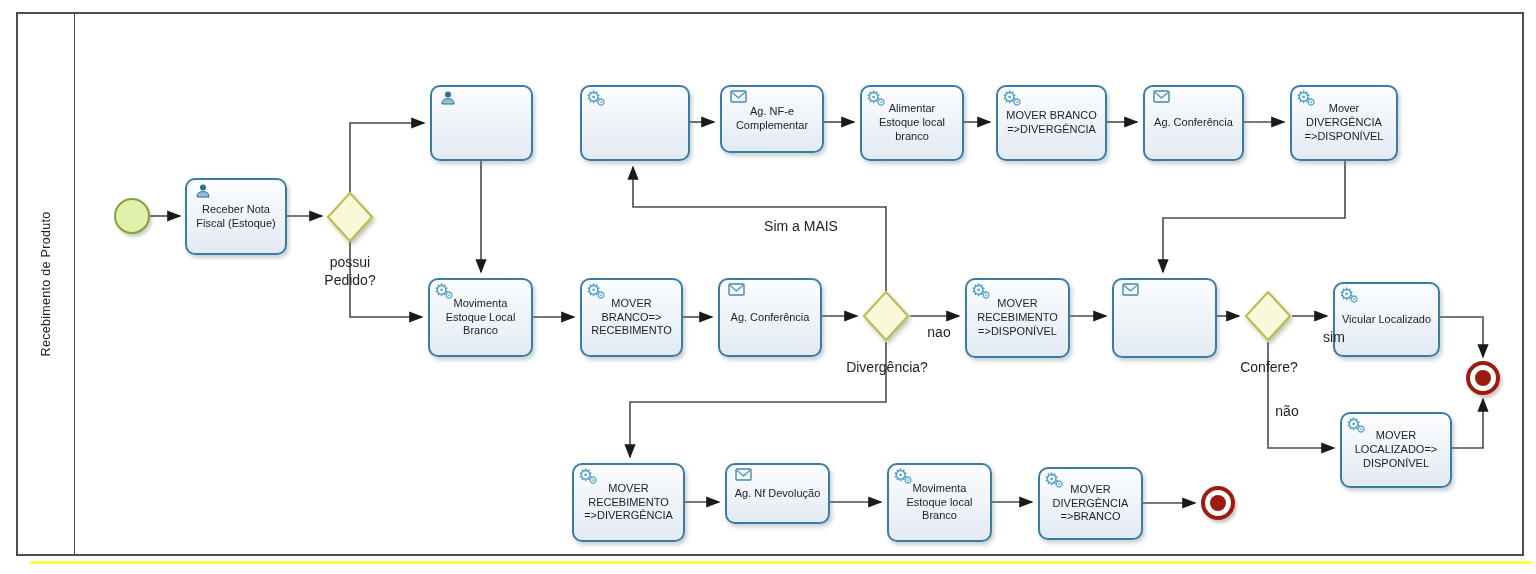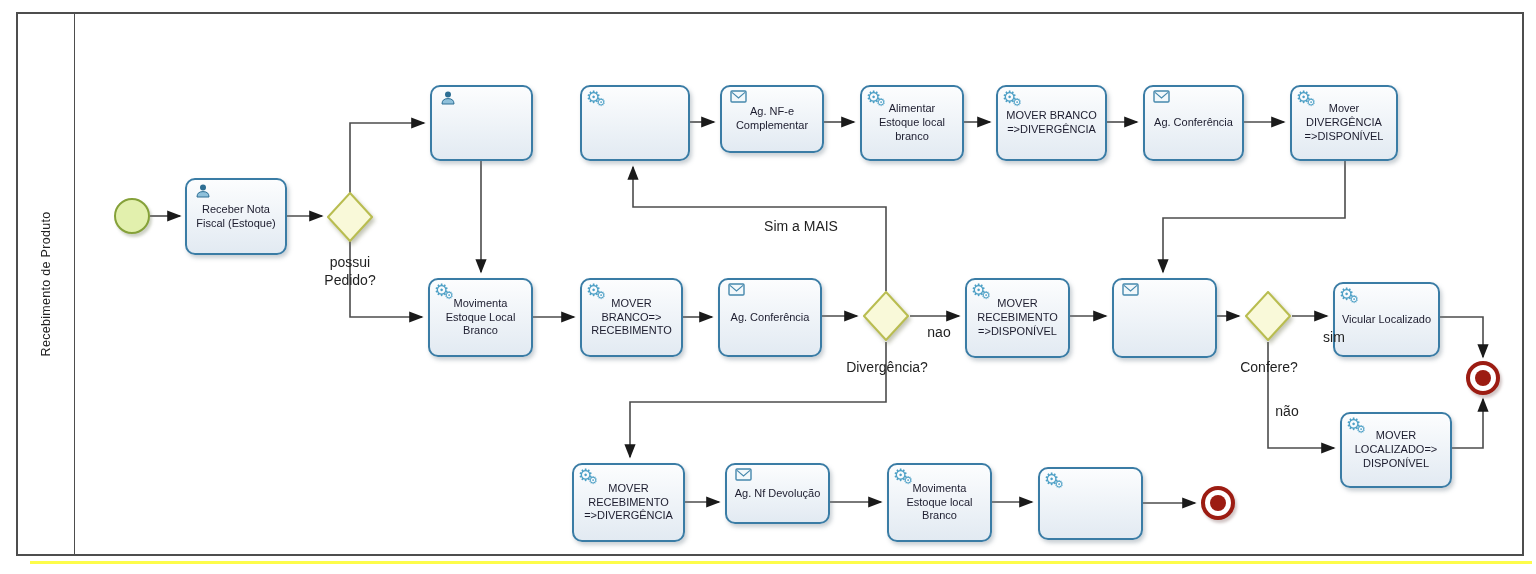--- a/index.html
+++ b/index.html
@@ -238,20 +238,21 @@
         <span class="g1">⚙</span>
         <span class="g2">⚙</span>
       </span>
     <div>Movimenta Estoque local Branco</div>
   </div>
   <div class="task" style="left:1038px;top:467px;width:105px;height:73px">
     <span class="icon gearwrap">
         <span class="g1">⚙</span>
         <span class="g2">⚙</span>
       </span>
+    <div>MOVER DIVERGÊNCIA =&gt;BRANCO</div>
   </div>
 
   <div class="flow-label" style="left:318px;top:253px;width:64px">possui Pedido?</div>
   <div class="flow-label" style="left:843px;top:358px;width:88px">Divergência?</div>
   <div class="flow-label" style="left:1238px;top:358px;width:62px">Confere?</div>
   <div class="flow-label" style="left:760px;top:217px;width:82px">Sim a MAIS</div>
   <div class="flow-label" style="left:923px;top:323px;width:32px">nao</div>
   <div class="flow-label" style="left:1318px;top:328px;width:32px">sim</div>
   <div class="flow-label" style="left:1270px;top:402px;width:34px">não</div>
 

